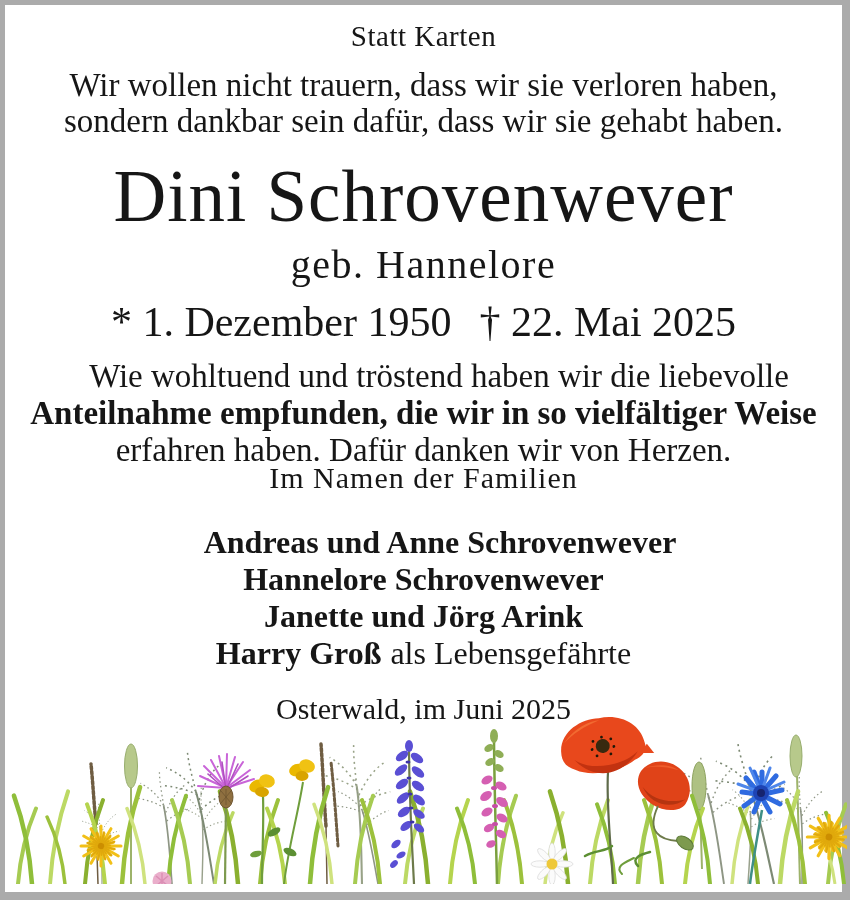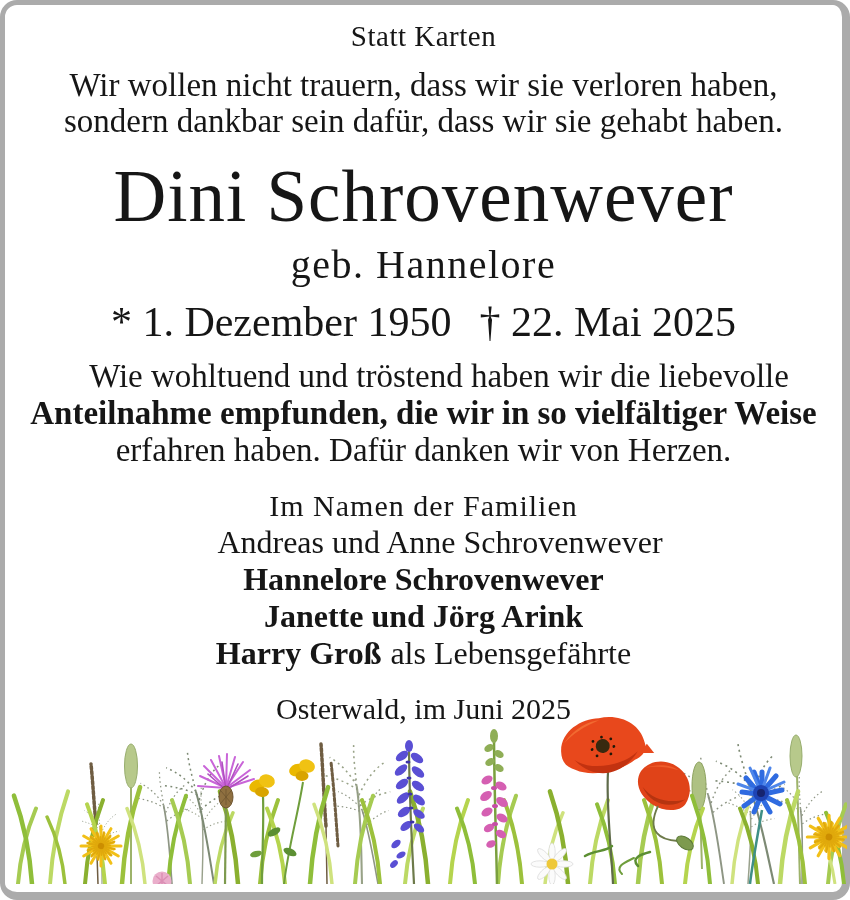--- a/index.html
+++ b/index.html
@@ -1,32 +1,32 @@
 <!DOCTYPE html>
 <html><head>
 <meta charset="utf-8">
 <style>
   html,body{margin:0;padding:0;}
   body{width:850px;height:900px;background:#fff;position:relative;
        font-family:"Liberation Serif","DejaVu Serif",serif;color:#161616;}
   .frame{position:absolute;inset:0;border-style:solid;border-color:#ababab;
-         border-width:5px 8px 8px 5px;background:#fff;box-sizing:border-box;border-radius:17px;}
+         border-width:5px 8px 8px 5px;background:#fff;box-sizing:border-box;}
   .line{position:absolute;left:0;right:0;text-align:center;white-space:nowrap;line-height:1;}
   .pretext   {top:17px;  font-size:29px; letter-spacing:.5px;}
   .verse1    {top:64px;  font-size:33px;}
   .verse2    {top:100px; font-size:33px;}
   .name      {top:155px; font-size:73px; letter-spacing:1px;}
   .maiden    {top:240px; font-size:40px; letter-spacing:1.5px;}
   .dates     {top:296px; font-size:42px;}
   .dates .death{margin-left:28px;}
   .para1     {top:355px; font-size:33px;padding-left:31px;}
   .para2     {top:392px; font-size:33px;font-weight:bold;}
   .para3     {top:429px; font-size:33px;}
-  .famintro  {top:486px; font-size:30px; letter-spacing:1px;}
-  .fam1      {top:521px; font-size:32px; font-weight:normal;padding-left:33px;}
+  .famintro  {top:458px; font-size:30px; letter-spacing:1px;}
+  .fam1      {top:521px; font-size:32px; font-weight:bold;padding-left:33px;}
   .fam2      {top:558px; font-size:32px; font-weight:bold;}
   .fam3      {top:595px; font-size:32px; font-weight:bold;}
   .fam4      {top:632px; font-size:32px;}
   .fam4 .b   {font-weight:bold;}
   .fam4 .rest{margin-left:.28em;}
   .place     {top:689px; font-size:30px;text-align:center;}
   .meadow{position:absolute;left:5px;bottom:8px;width:837px;height:180px;}
 </style>
 </head>
 <body>

